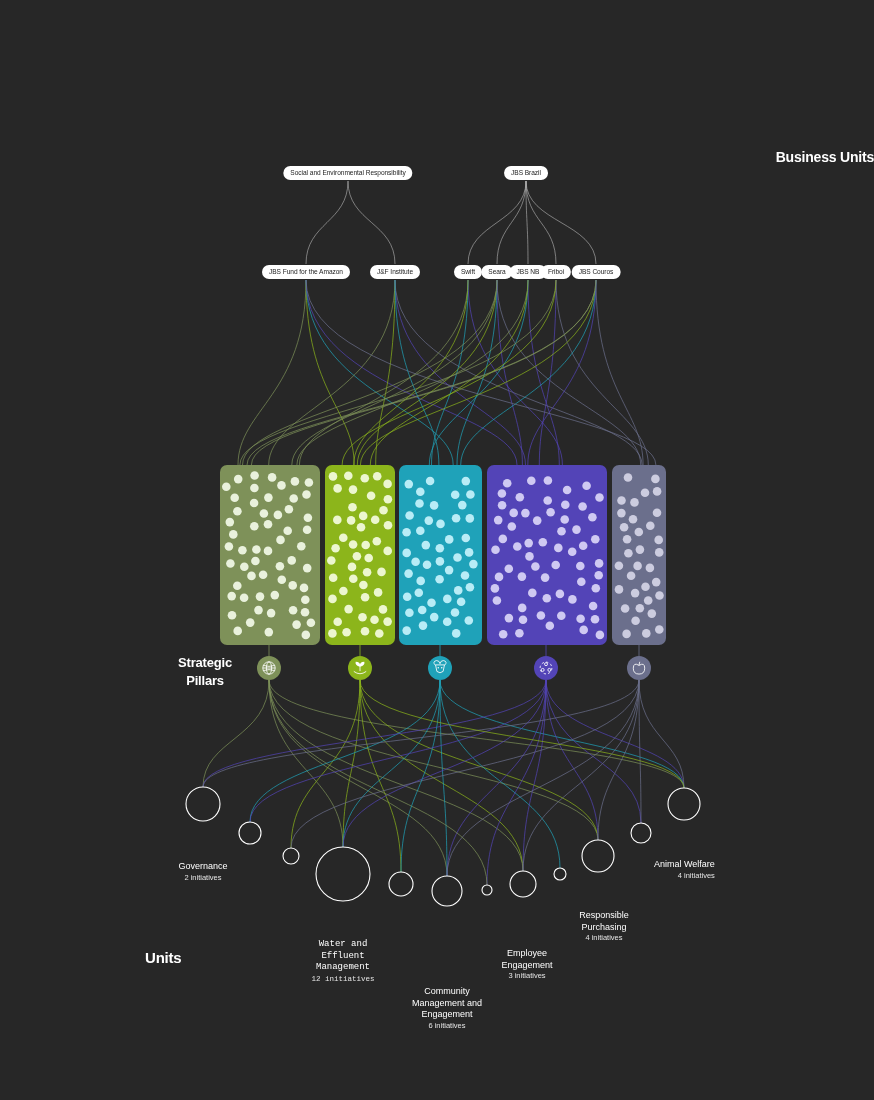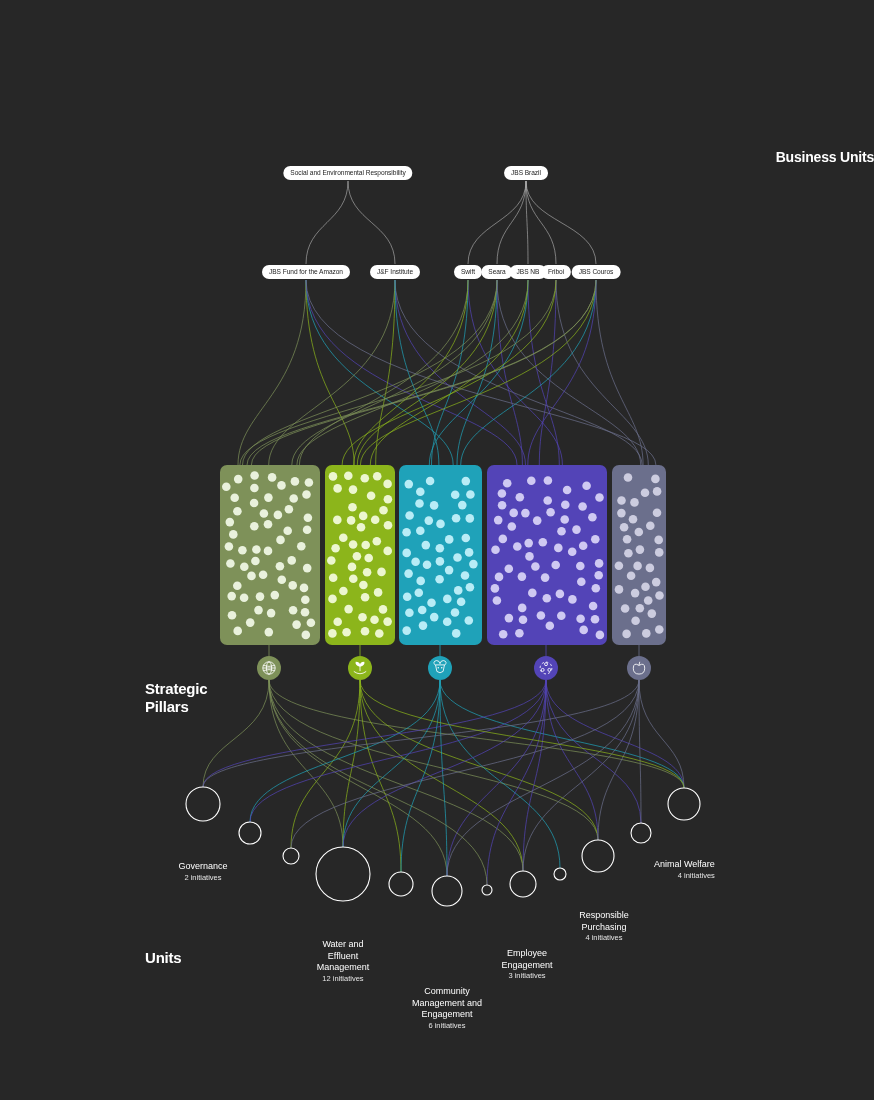--- a/index.html
+++ b/index.html
@@ -10,21 +10,21 @@
     position:relative;
   }
   #stage{position:absolute;inset:0;width:874px;height:1100px;}
   svg#viz{position:absolute;left:0;top:0;width:874px;height:1100px;display:block;}
 
   .section-title{
     position:absolute;font-weight:bold;color:#ffffff;
     letter-spacing:-0.2px;
   }
   #bu-title{left:0;top:133px;width:874px;text-align:right;font-size:14px;margin-top:16px;}
-  #sp-title{left:145px;top:680px;font-size:15px;line-height:18px;width:120px;}
+  #sp-title{left:145px;top:654px;font-size:13px;line-height:18px;width:120px;text-align:center;}
   #th-title{left:145px;top:949px;font-size:15px;}
 
   .pill{
     position:absolute;background:#ffffff;color:#1d1d1d;
     border-radius:999px;font-size:6.6px;
     padding:3px 7px 3.5px 7px;white-space:nowrap;
     transform:translateX(-50%);
     letter-spacing:-0.05px;
     font-weight:400;
   }
@@ -494,19 +494,19 @@
       <div class="pill" style="left: 306px; top: 265px;">JBS Fund for the Amazon</div>
       <div class="pill" style="left: 395px; top: 265px;">J&amp;F Institute</div>
       <div class="pill" style="left: 468px; top: 265px;">Swift</div>
       <div class="pill" style="left: 497px; top: 265px;">Seara</div>
       <div class="pill" style="left: 528px; top: 265px;">JBS NB</div>
       <div class="pill" style="left: 556px; top: 265px;">Friboi</div>
       <div class="pill" style="left: 596px; top: 265px;">JBS Couros</div>
     </div>
   <div id="theme-labels">
       <div class="theme-label" style="left: 203px; top: 833px;"><span>Governance</span><span class="sub">2 initiatives</span></div>
-      <div class="theme-label" style="left: 343px; top: 911px;"><span>Water and</span><br><span>Effluent</span><br><span>Management</span><span class="sub">12 initiatives</span></div>
+      <div class="theme-label" style="left: 343px; top: 911px; font-family: Liberation Mono, monospace;"><span>Water and</span><br><span>Effluent</span><br><span>Management</span><span class="sub">12 initiatives</span></div>
       <div class="theme-label" style="left: 447px; top: 958px;"><span>Community</span><br><span>Management and</span><br><span>Engagement</span><span class="sub">6 initiatives</span></div>
       <div class="theme-label" style="left: 527px; top: 920px; text-align: center;"><span>Employee</span><br><span>Engagement</span><span class="sub">3 initiatives</span></div>
       <div class="theme-label" style="left: 604px; top: 882px;"><span>Responsible</span><br><span>Purchasing</span><span class="sub">4 initiatives</span></div>
       <div class="theme-label lft" style="left: 654px; top: 831px;"><span>Animal Welfare</span><span class="sub">4 initiatives</span></div>
     </div>
 </div>
 
 </body></html>

